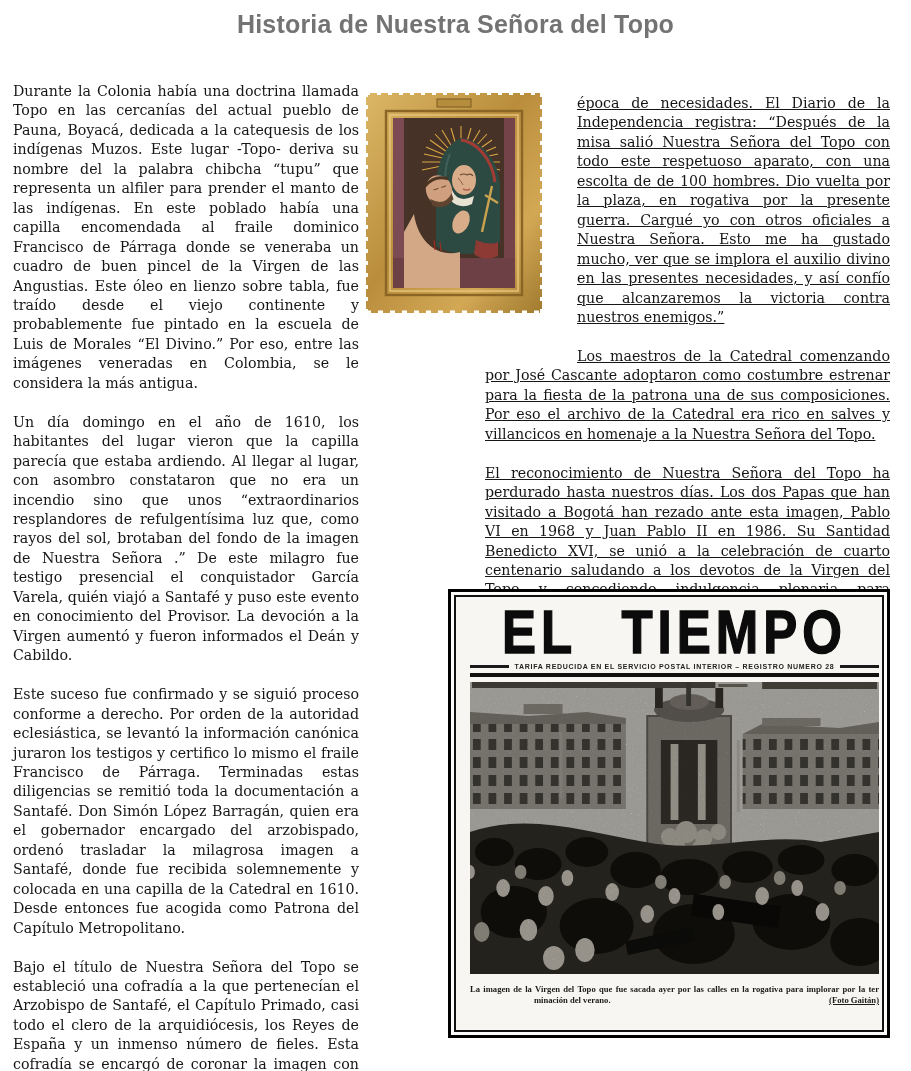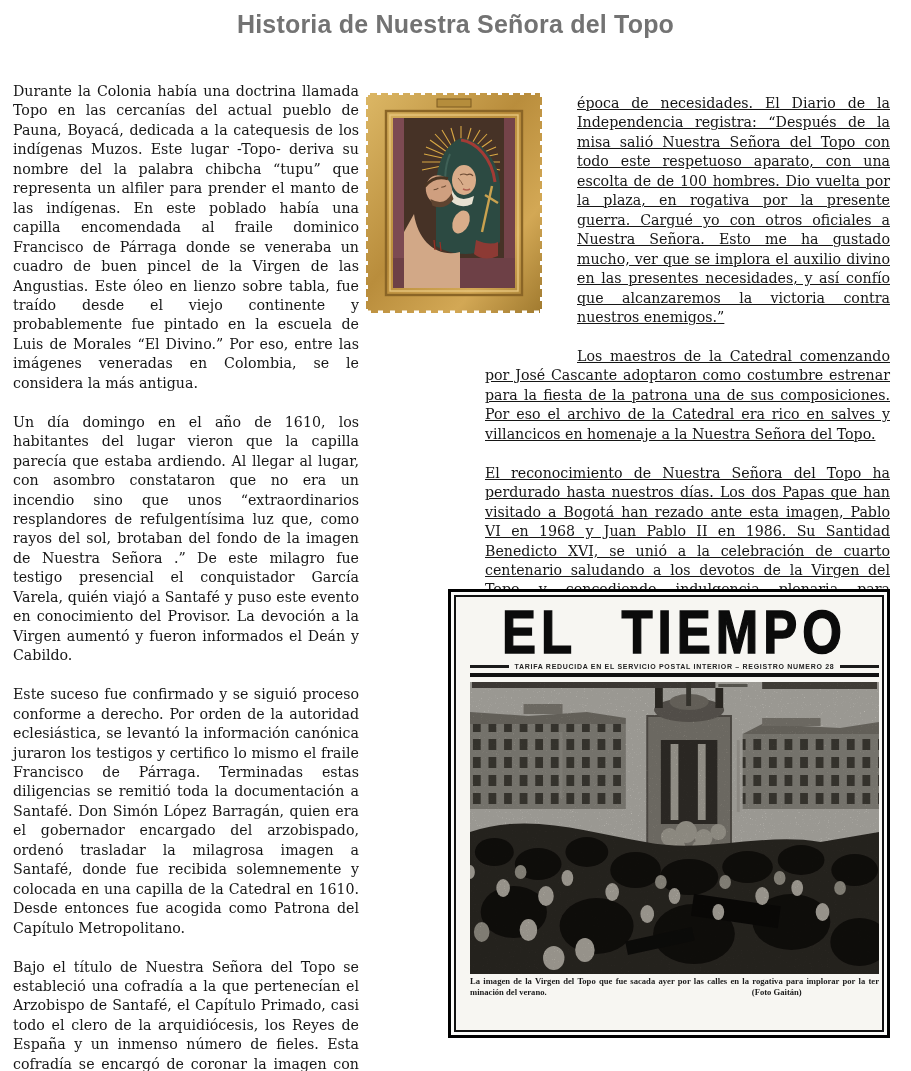--- a/index.html
+++ b/index.html
@@ -33,25 +33,25 @@
   .np-tagrow .rule{flex:1;height:3px;background:#1a1a1a;}
   .np-tagline{font-family:"Liberation Sans", sans-serif;font-weight:bold;font-size:7px;
               letter-spacing:0.7px;color:#222;white-space:nowrap;}
   .np-div1{height:2px;background:#111;margin-top:3px;}
   .np-dateline{font-family:"Liberation Serif", serif;font-weight:bold;font-size:13.5px;
                letter-spacing:1.1px;text-align:center;padding:2px 0 3px 0;color:#0d0d0d;}
   .np-div2{height:2px;background:#111;}
   .np-photo{margin-top:5px;width:100%;height:292px;background:#d8d5cd;}
   .np-photo svg{display:block;width:100%;height:100%;}
   .np-caption{font-family:"Liberation Serif", serif;font-weight:bold;font-size:8.6px;
-              color:#1c1c1c;margin-top:2px;line-height:11px;}
+              color:#1c1c1c;margin-top:10px;line-height:11px;}
   .np-caption .l1{display:block;text-align:justify;text-align-last:justify;}
   .np-caption .l2{display:flex;}
-  .np-caption .l2 .c2a{flex:1;}
-  .np-caption .l2 .c2b{flex:1;text-align:center;}
+  .np-caption .l2 .c2a{flex:1;text-align:center;}
+  .np-caption .l2 .c2b{flex:1;text-align:right;text-decoration:underline;}
 </style>
 </head>
 <body>
 
 <div class="page">
 
   <div class="title">Historia de Nuestra Señora del Topo</div>
 
   <div class="col col-left">
     <p>Durante la Colonia había una doctrina llamada Topo en las cercanías del actual pueblo de Pauna, Boyacá,  dedicada a la catequesis de los indígenas Muzos.  Este lugar -Topo- deriva su nombre del la palabra chibcha “tupu” que representa un alfiler para prender el manto de las indígenas. En este poblado había una capilla encomendada al fraile dominico Francisco de Párraga donde se veneraba un cuadro de buen pincel de la Virgen de las Angustias.  Este óleo en lienzo sobre tabla, fue traído desde el viejo continente y probablemente fue pintado en la escuela de Luis de Morales “El Divino.” Por eso, entre las imágenes veneradas en Colombia, se le considera la más antigua.</p>

